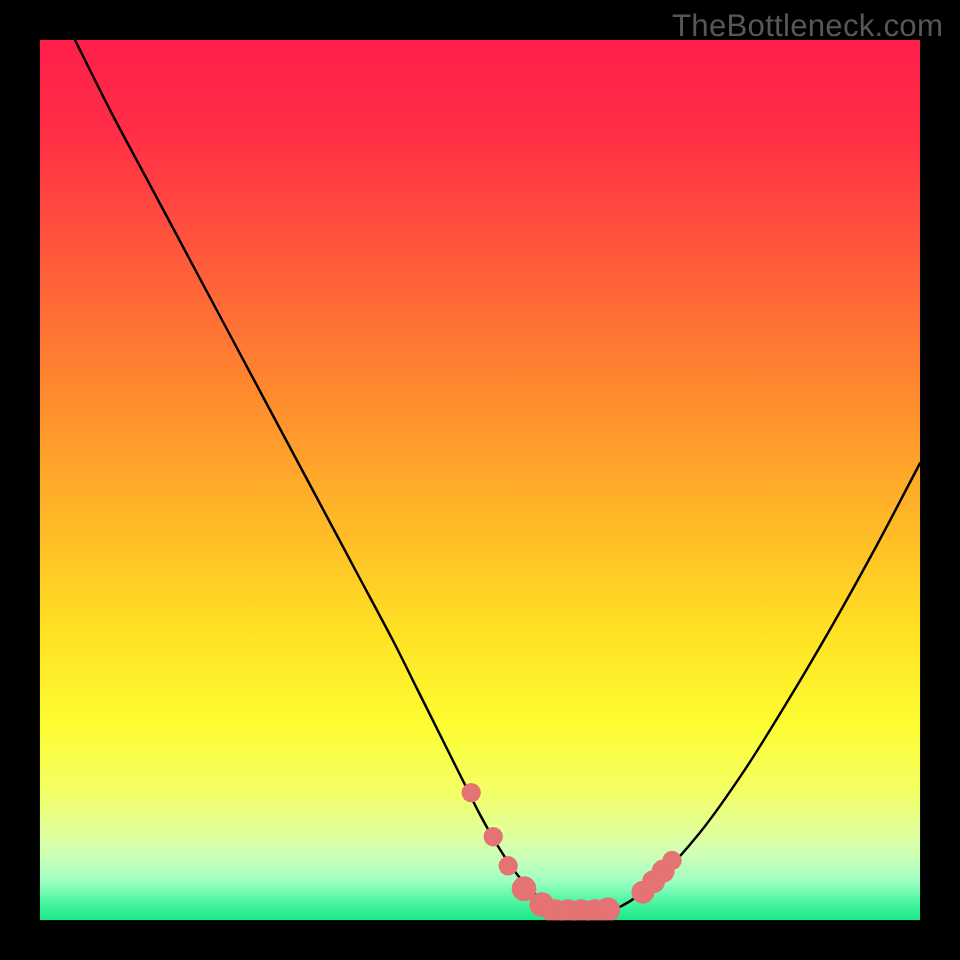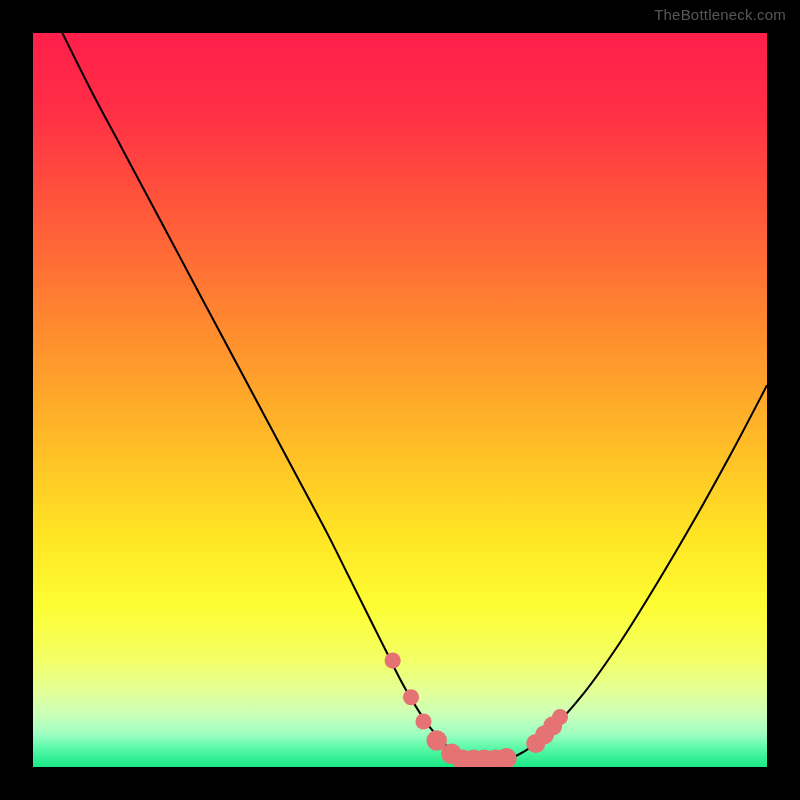--- a/index.html
+++ b/index.html
@@ -24,21 +24,21 @@
     left: 0;
     top: 0;
     width: 100%;
     height: 100%;
   }
   .watermark {
     position: absolute;
     top: 6px;
     right: 14px;
     color: #575757;
-    font-size: 15px;
+    font-size: 26px;
     letter-spacing: 0.2px;
     font-weight: 400;
   }
   svg.plot {
     position: absolute;
     left: 0;
     top: 0;
     width: 734px;
     height: 734px;
   }

